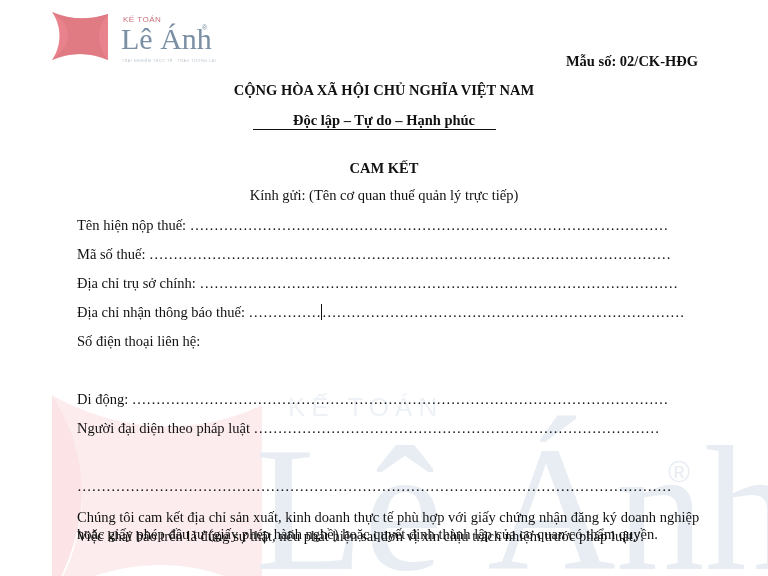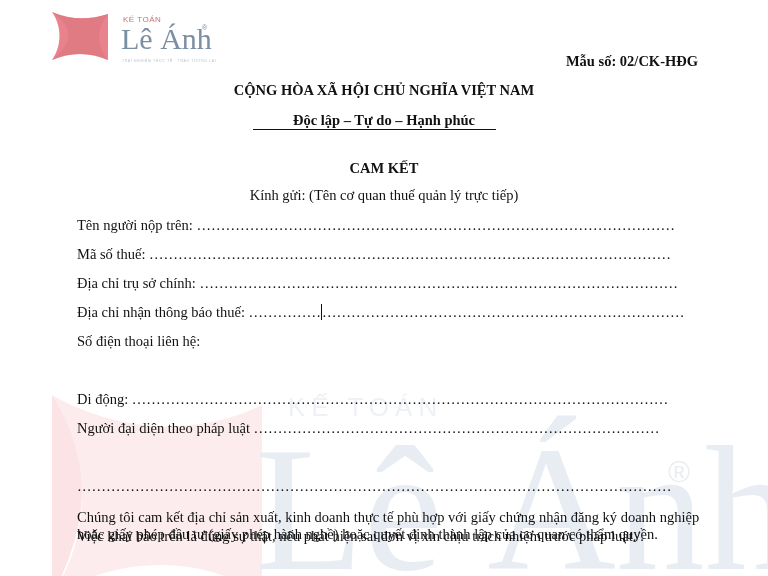--- a/index.html
+++ b/index.html
@@ -79,21 +79,21 @@
 
 <div class="content">
   <div class="form-no">Mẫu số: 02/CK-HĐG</div>
   <div class="center nation">CỘNG HÒA XÃ HỘI CHỦ NGHĨA VIỆT NAM</div>
   <div class="center motto">Độc lập – Tự do – Hạnh phúc</div>
   <div class="motto-line"></div>
   <div class="center doc-title">CAM KẾT</div>
   <div class="center recipient">Kính gửi: (Tên cơ quan thuế quản lý trực tiếp)</div>
 
   <div class="field" style="top:217px">
-    <span>Tên người nộp trên: </span><span class="dots">………………………………………………………………………………………</span>
+    <span>Tên hiện nộp thuế: </span><span class="dots">………………………………………………………………………………………</span>
   </div>
   <div class="field" style="top:246px">
     <span>Mã số thuế: </span><span class="dots">………………………………………………………………………………………………</span>
   </div>
   <div class="field" style="top:275px">
     <span>Địa chỉ trụ sở chính: </span><span class="dots">………………………………………………………………………………………</span>
   </div>
   <div class="field" style="top:304px">
     <span>Địa chỉ nhận thông báo thuế: </span><span class="dots">……………</span><span class="cursor"></span><span class="dots">…………………………………………………………………</span>
   </div>

